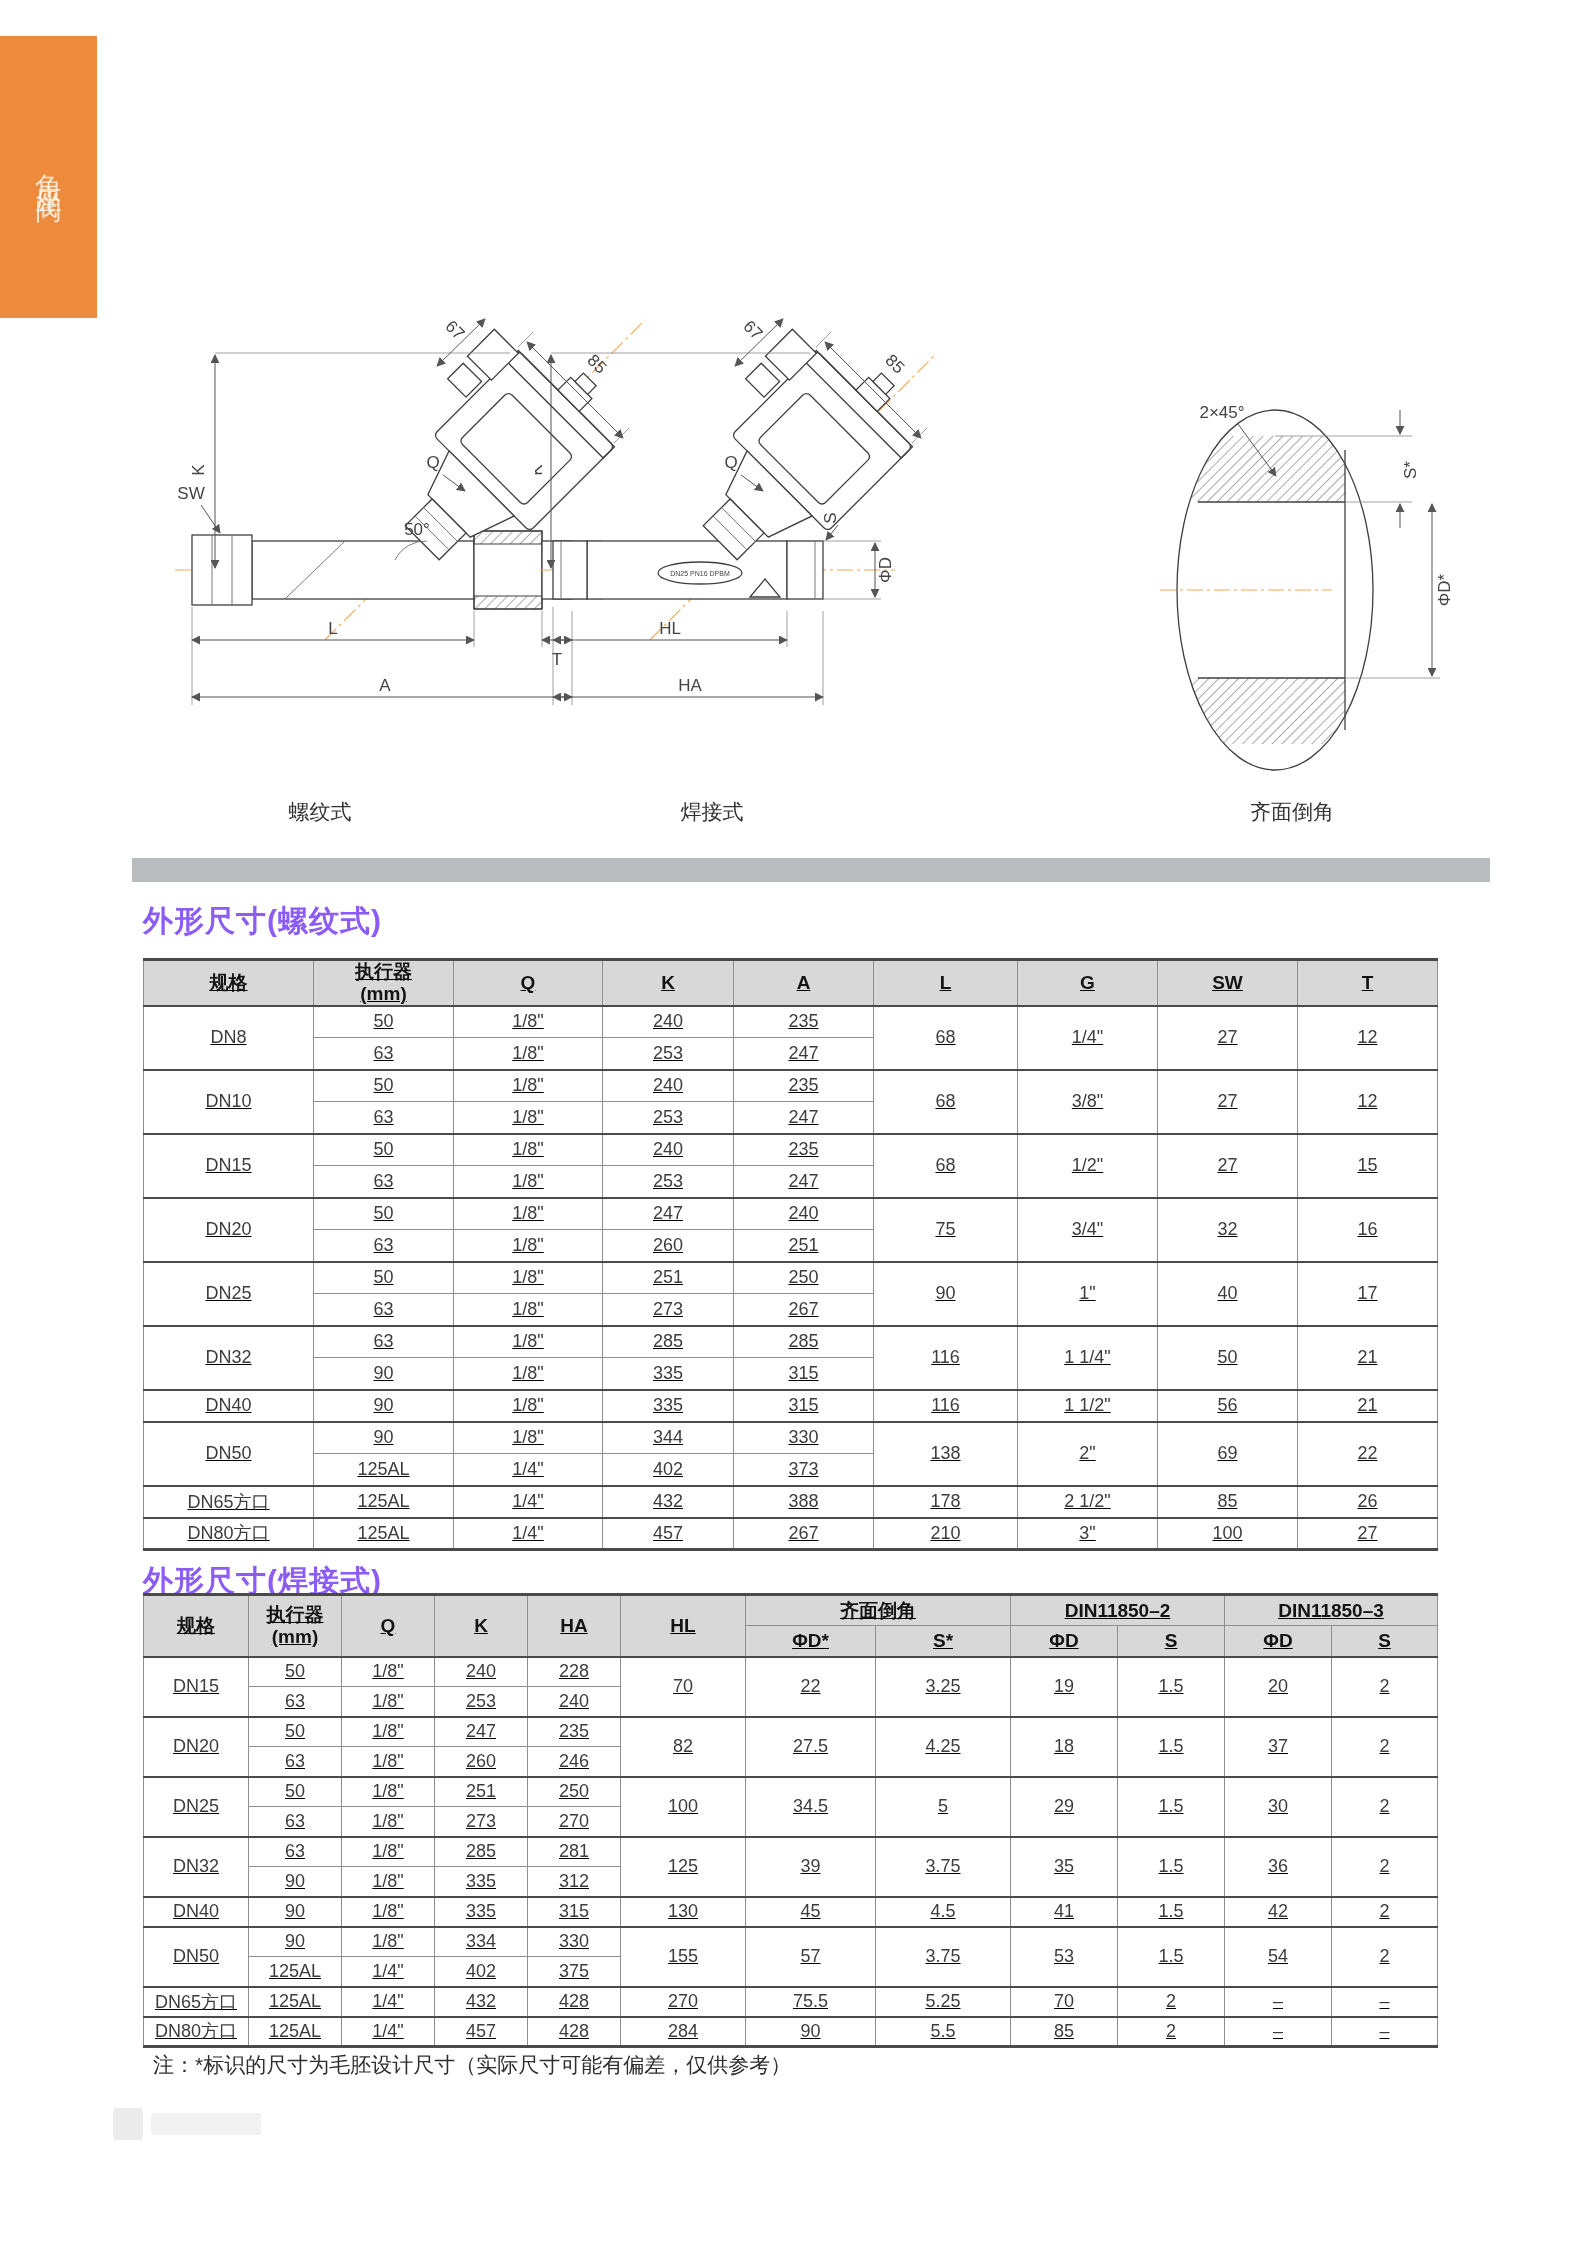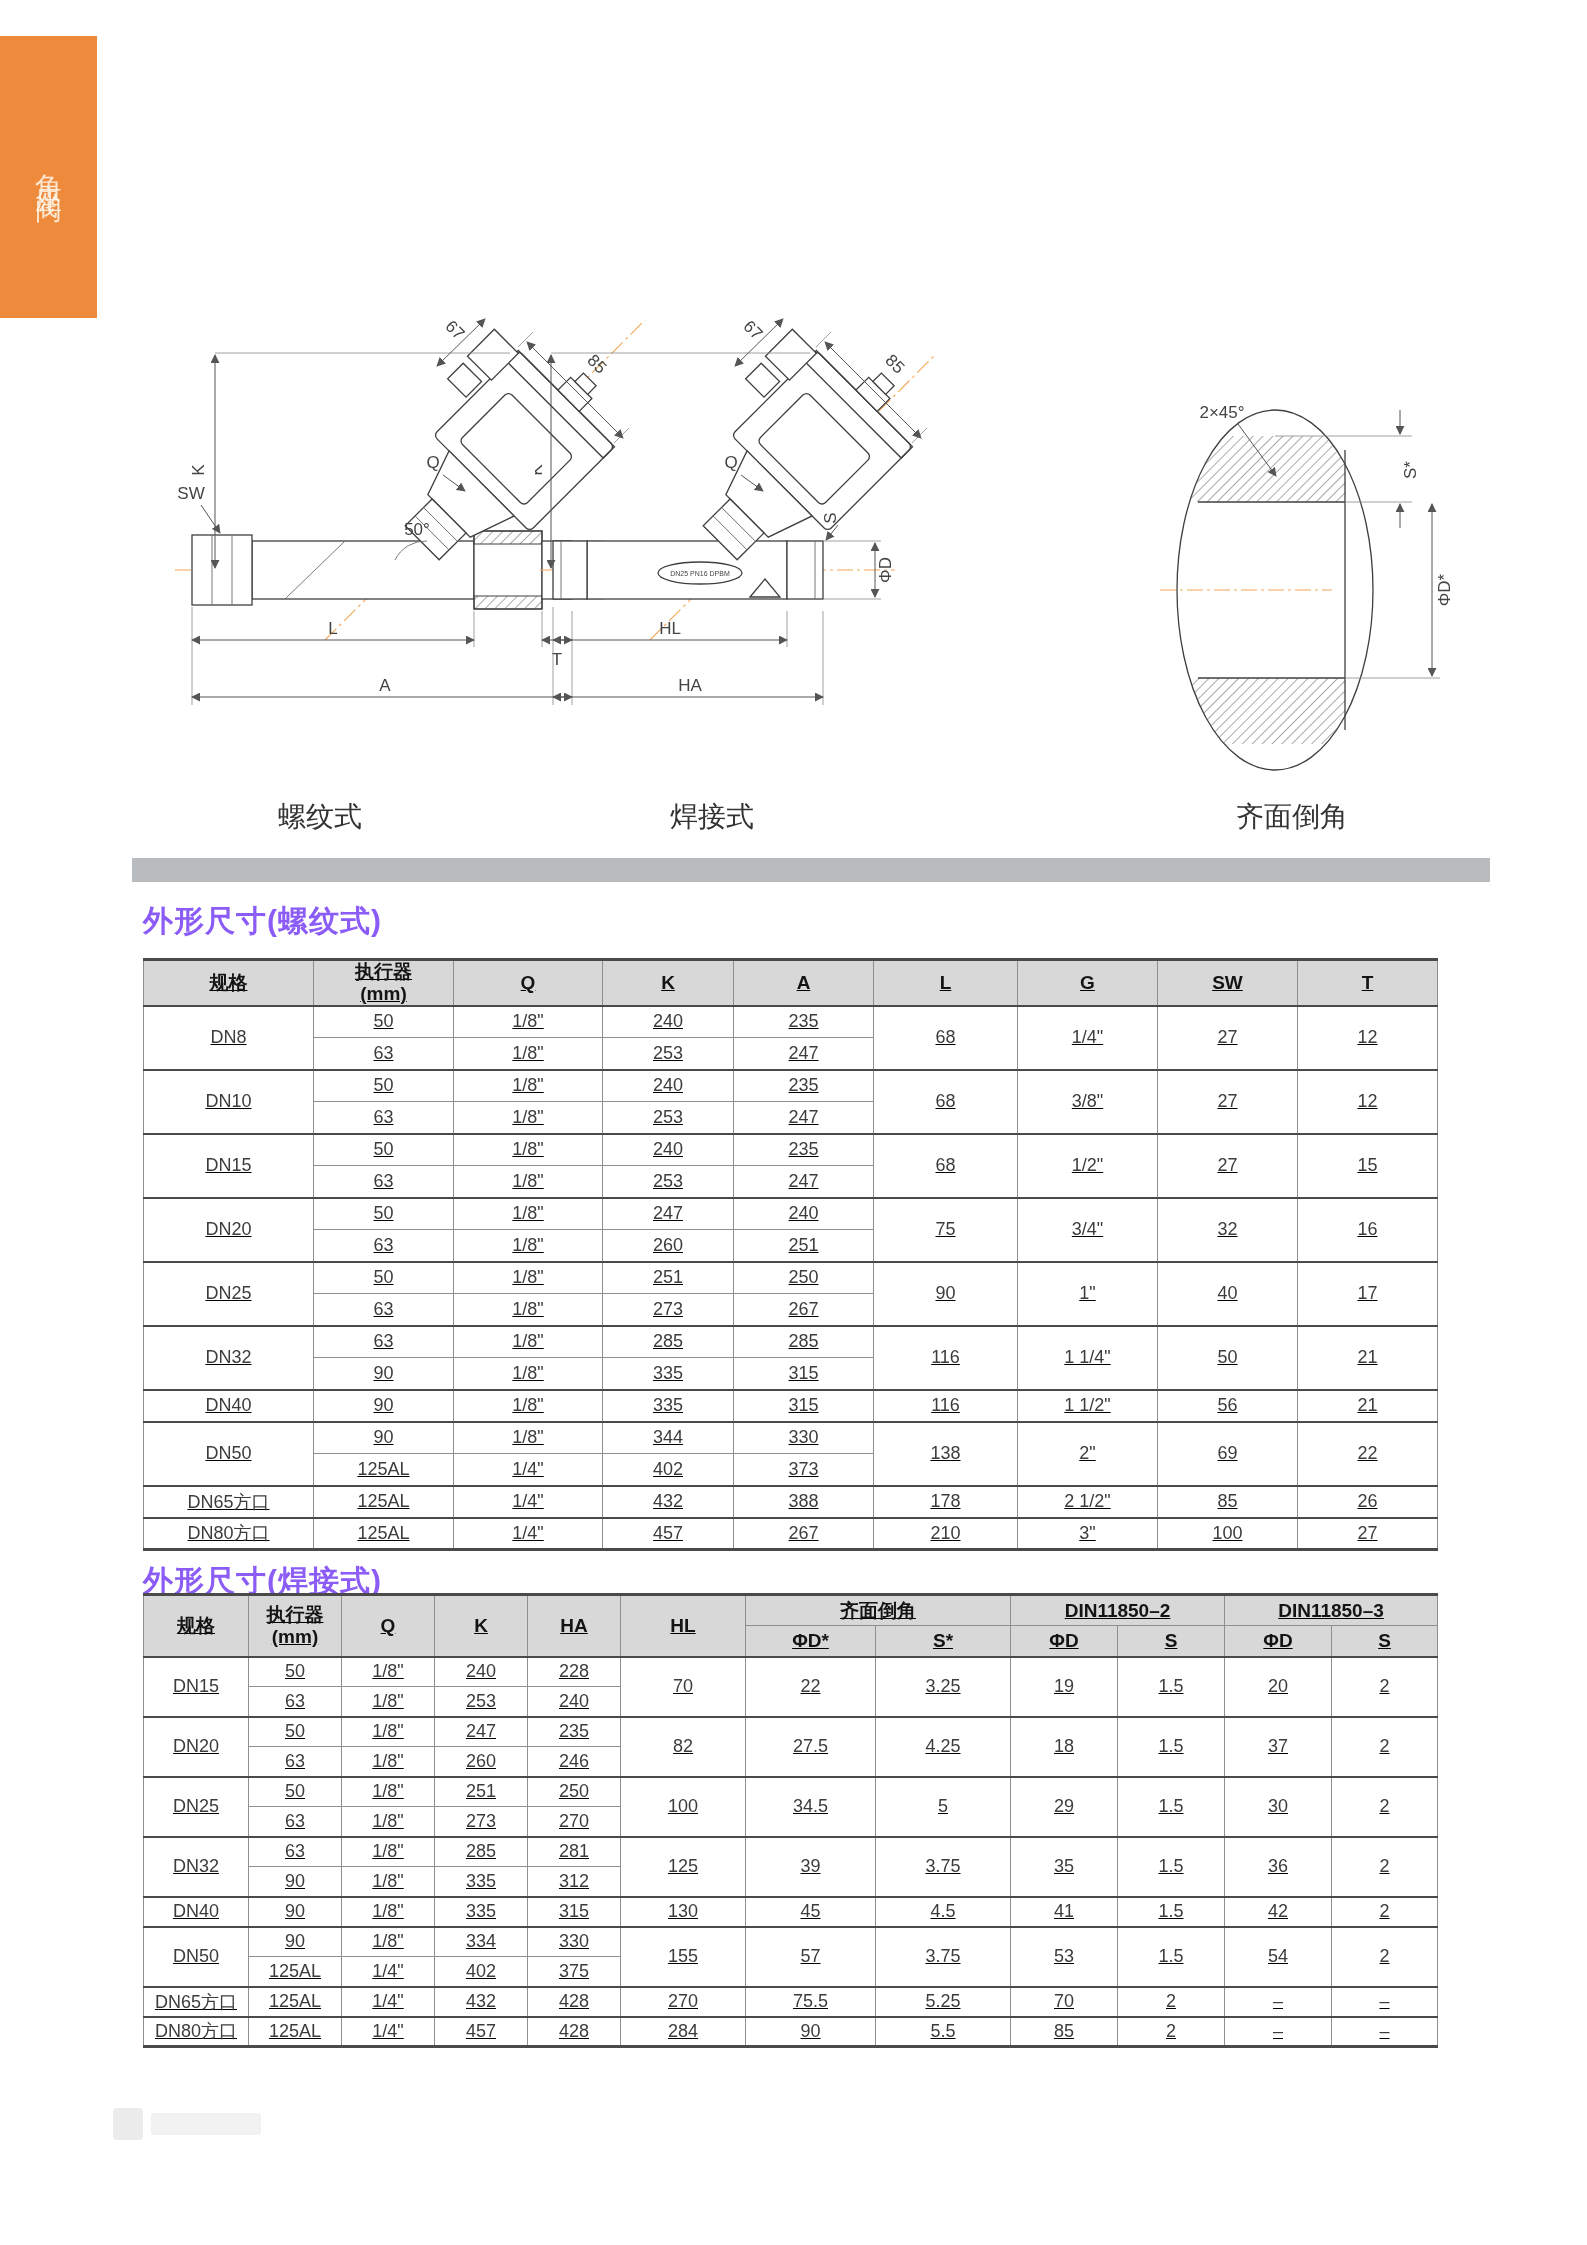--- a/index.html
+++ b/index.html
@@ -8,21 +8,21 @@
   
   #side-tab{position:absolute;left:0;top:36px;width:97px;height:282px;background:#EE8A3B;}
   #side-tab .vtext{position:absolute;left:50%;transform:translateX(-50%);top:116px;
         writing-mode:vertical-rl;text-orientation:upright;letter-spacing:11px;
         font-size:27px;color:rgba(255,246,232,0.88);}
   
   #page-title{position:absolute;left:168px;top:148px;font-size:48px;font-weight:800;
         color:#3b3b3b;letter-spacing:3px;}
   
   .fig{position:absolute;}
-  .fig-caption{position:absolute;top:798px;font-size:28px;color:#333;width:220px;text-align:center;}
+  .fig-caption{position:absolute;top:798px;font-size:21px;color:#333;width:220px;text-align:center;}
   #cap1{left:210px;} #cap2{left:602px;} #cap3{left:1182px;}
   
   #divider{position:absolute;left:132px;top:858px;width:1358px;height:24px;background:#B9BCBF;}
   
   .sec-head{position:absolute;left:143px;font-size:30px;font-weight:700;color:#8b5cf6;letter-spacing:1px;}
   #sec1{top:901px;} #sec2{top:1561px;}
   
   .tbl-wrap{position:absolute;left:143px;}
   #t1wrap{top:958px;} #t2wrap{top:1593px;}
   table{border-collapse:collapse;table-layout:fixed;width:1294px;
@@ -589,16 +589,17 @@
             <td rowspan="1">5.5</td>
             <td rowspan="1">85</td>
             <td rowspan="1">2</td>
             <td rowspan="1">–</td>
             <td rowspan="1">–</td>
           </tr>
         </tbody>
       </table>
   </div>
 
+  <div id="note">注：*标识的尺寸为毛胚设计尺寸（实际尺寸可能有偏差，仅供参考）</div>
 
   <div class="wm1"></div>
   <div class="wm2"></div>
 </div>
 
 </body></html>

